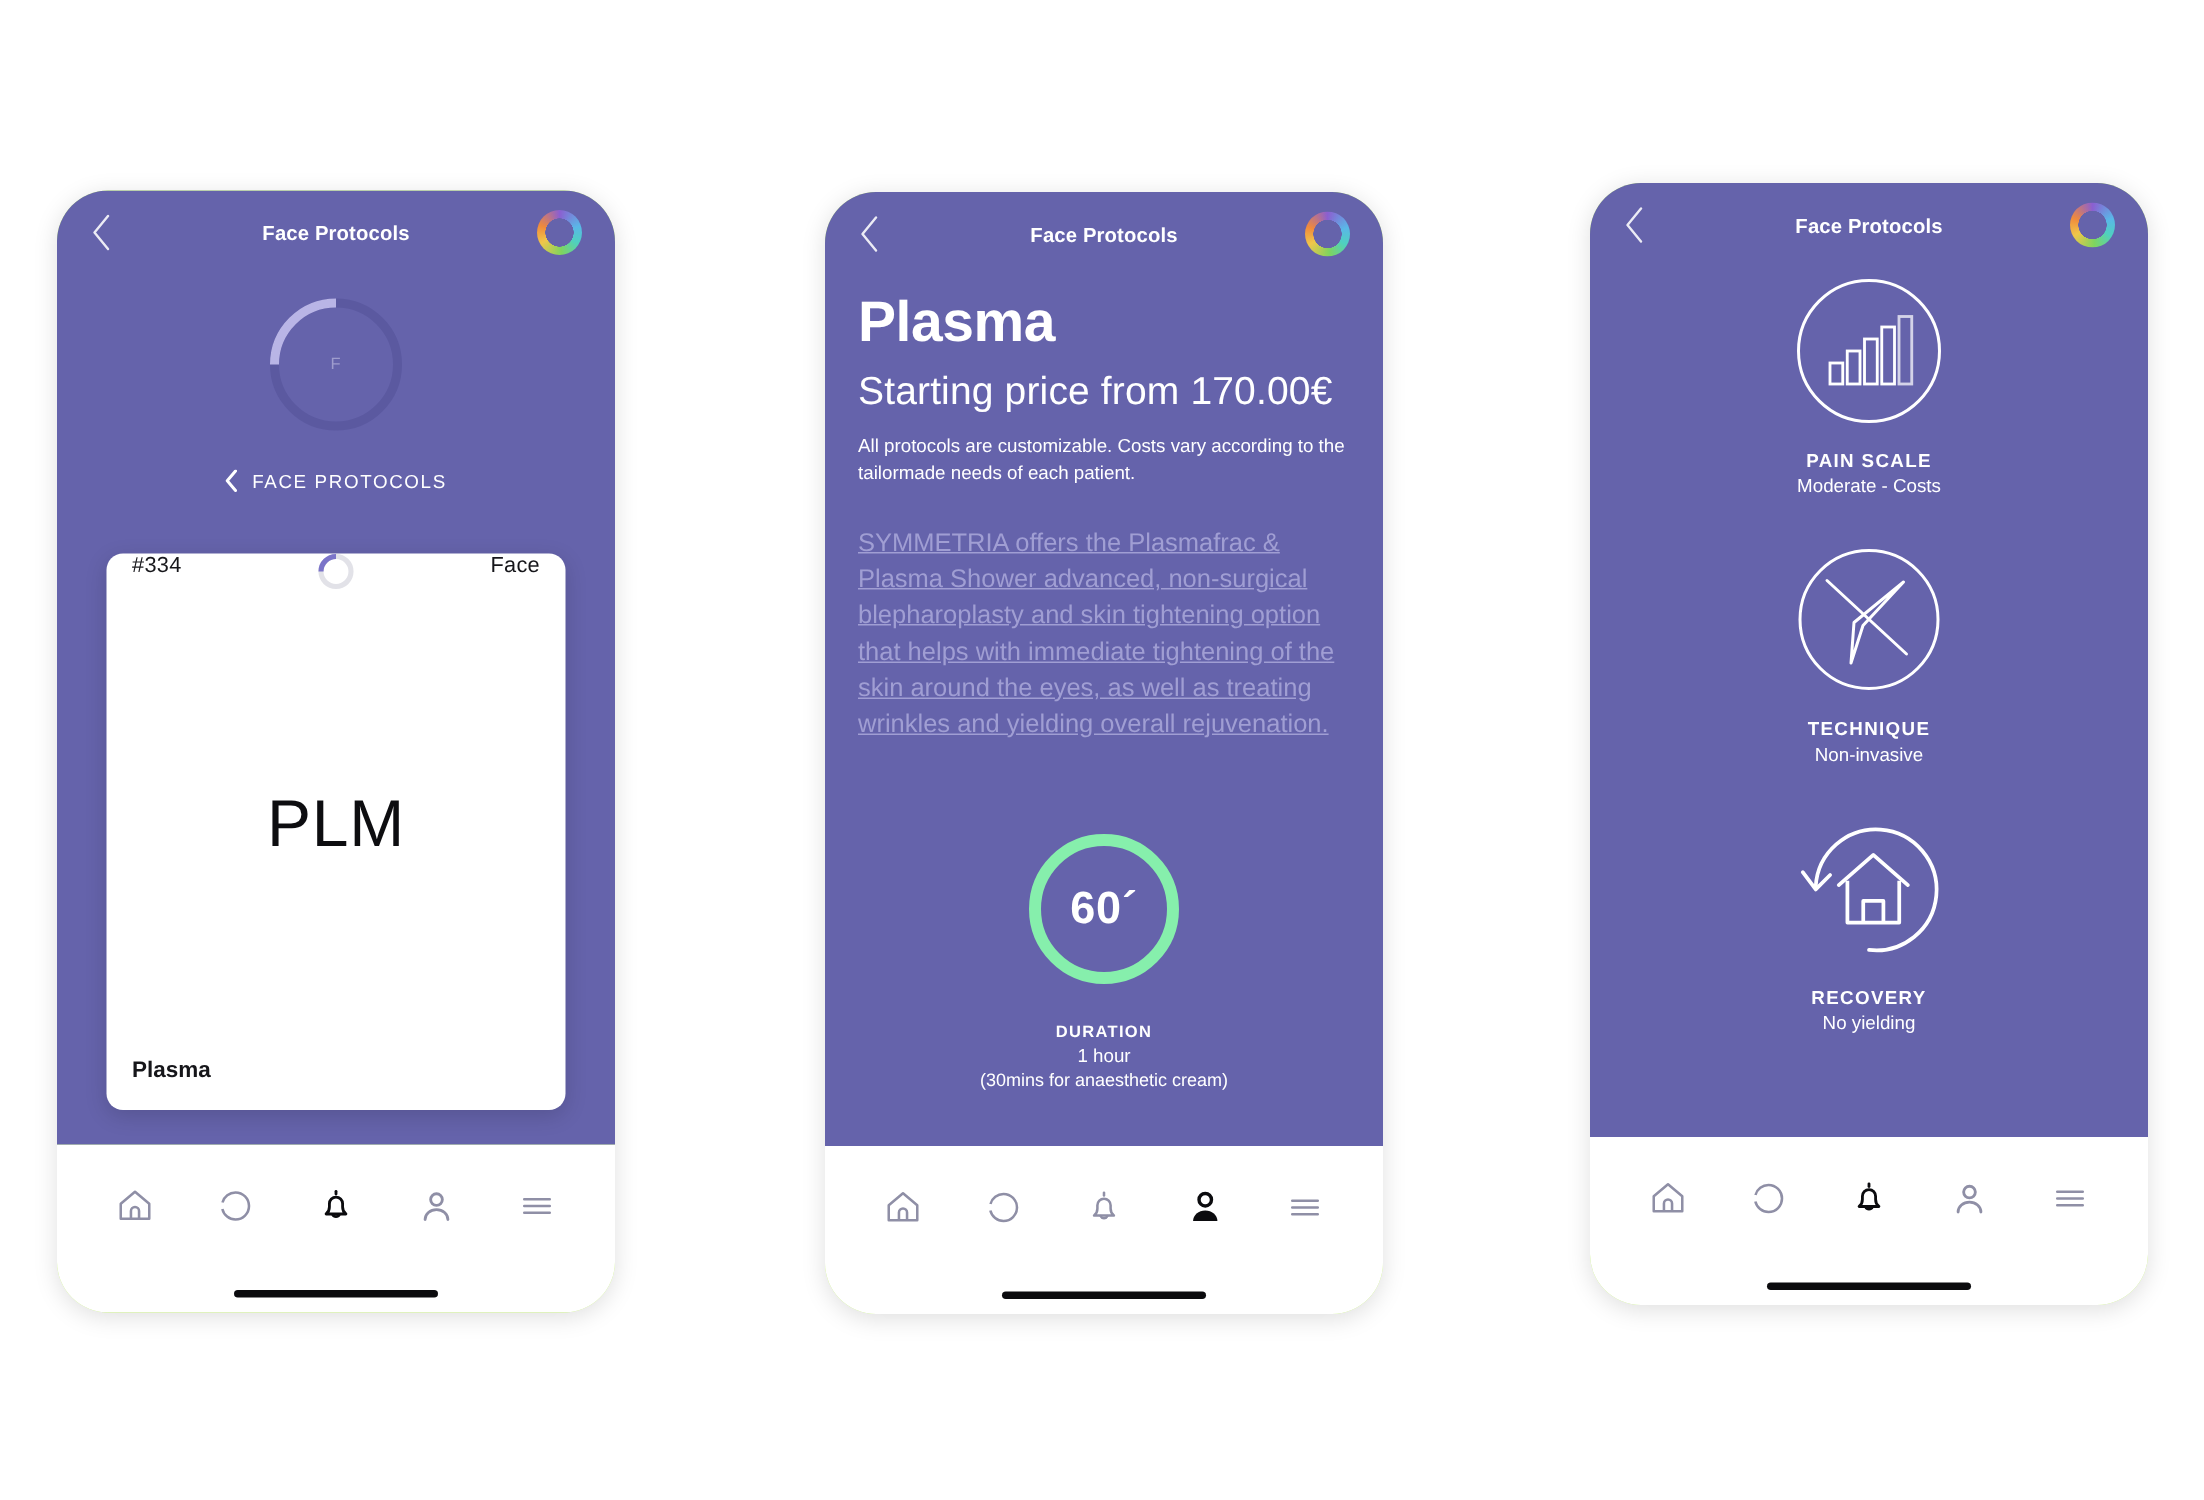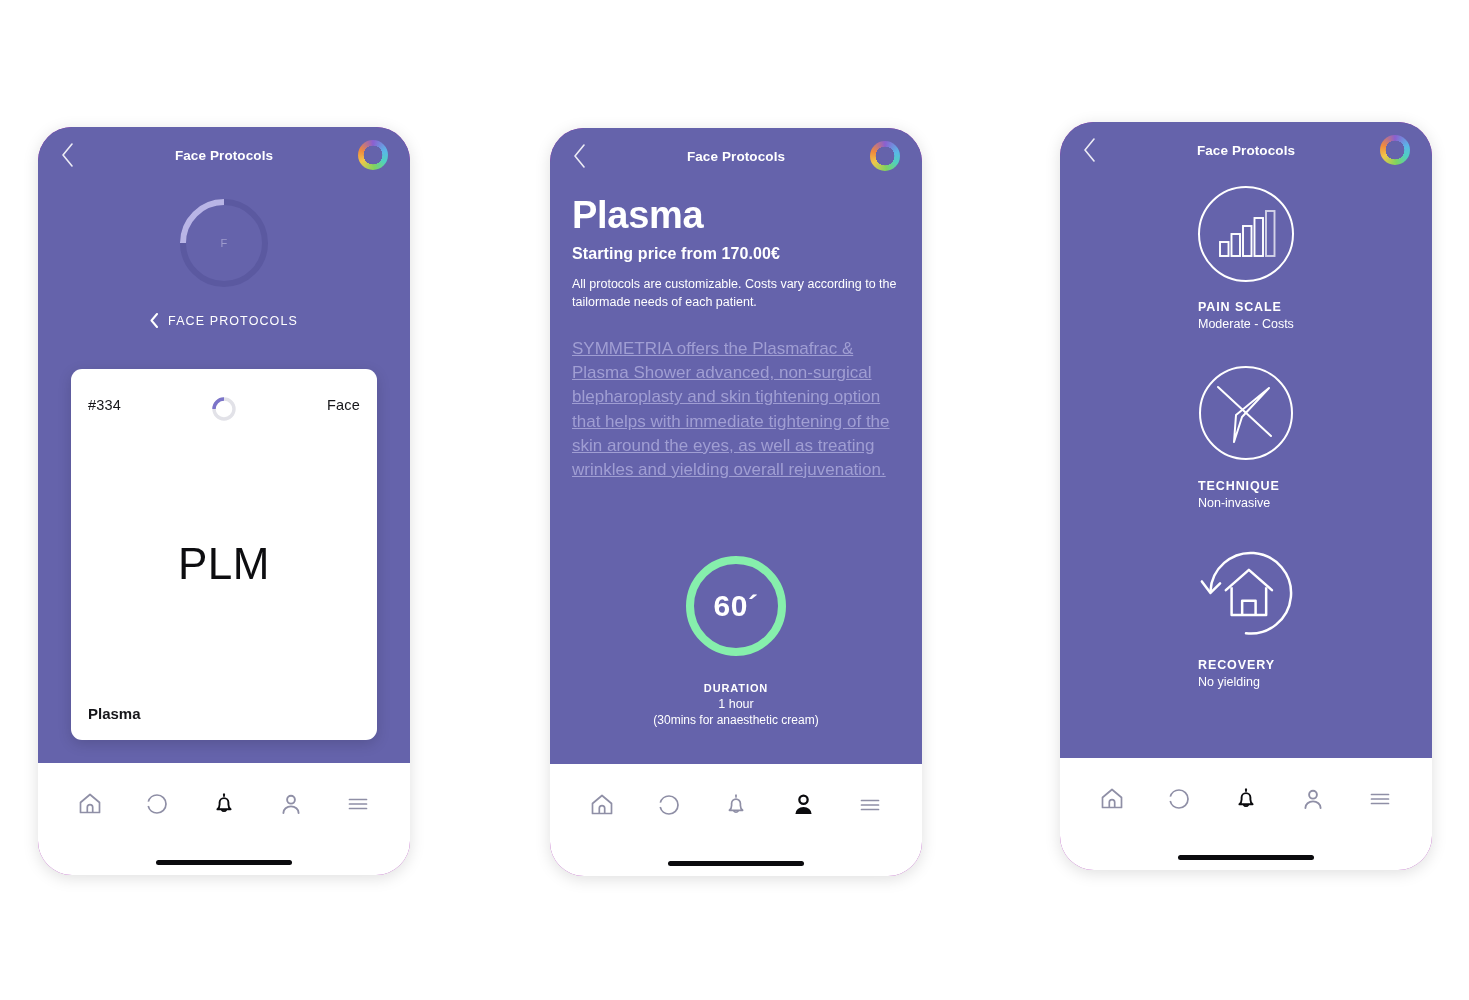--- a/index.html
+++ b/index.html
@@ -12,21 +12,21 @@
     overflow: hidden;
     position: relative;
   }
 
   
   .phone {
     position: absolute;
     width: 372px;
     height: 748px;
     border-radius: 34px;
-    background: #a21caf;
+    background: #bef264;
     box-shadow: 0 3px 16px rgba(0,0,0,0.13);
     overflow: hidden;
     display: flex;
     flex-direction: column;
   }
   #phone-1 { left: 38px;   top: 127px; }
   #phone-2 { left: 550px;  top: 128px; }
   #phone-3 { left: 1060px; top: 122px; }
 
   .screen {
@@ -107,21 +107,21 @@
   .face-protocols-link .chev { width: 9px; height: 15px; }
 
   .proto-card {
     position: absolute;
     left: 33px; right: 33px;
     top: 242px;
     height: 371px;
     background: #ffffff;
     border-radius: 11px;
     box-shadow: 0 4px 14px rgba(0,0,0,0.15);
-    padding: 28px 17px 18px;
+    padding: 0 17px 18px;
     display: flex;
     flex-direction: column;
   }
   .card-top-row {
     display: flex;
     align-items: flex-start;
     position: relative;
     height: 26px;
   }
   .card-id, .card-cat {
@@ -156,24 +156,23 @@
   .detail-body { padding: 12px 22px 0; }
   .detail-title {
     color: #ffffff;
     font-size: 38px;
     font-weight: bold;
     letter-spacing: -.3px;
     line-height: 1.05;
   }
   .detail-price {
     color: #ffffff;
-    font-size: 16px;
+    font-size: 26px;
     margin-top: 9px;
     letter-spacing: .1px;
-    font-weight: bold;
   }
   .detail-note {
     color: #ffffff;
     font-size: 12.5px;
     line-height: 1.45;
     margin-top: 12px;
     max-width: 335px;
   }
   .detail-desc {
     color: #a09ed3;
@@ -226,20 +225,21 @@
   .info-list {
     padding-top: 8px;
     display: flex;
     flex-direction: column;
     align-items: center;
     gap: 34px;
   }
   .info-item {
     display: flex;
     flex-direction: column;
+    align-items: center;
   }
   .info-circle {
     width: 96px; height: 96px;
     border-radius: 50%;
     border: 2px solid #ffffff;
     display: flex;
     align-items: center;
     justify-content: center;
     position: relative;
   }

